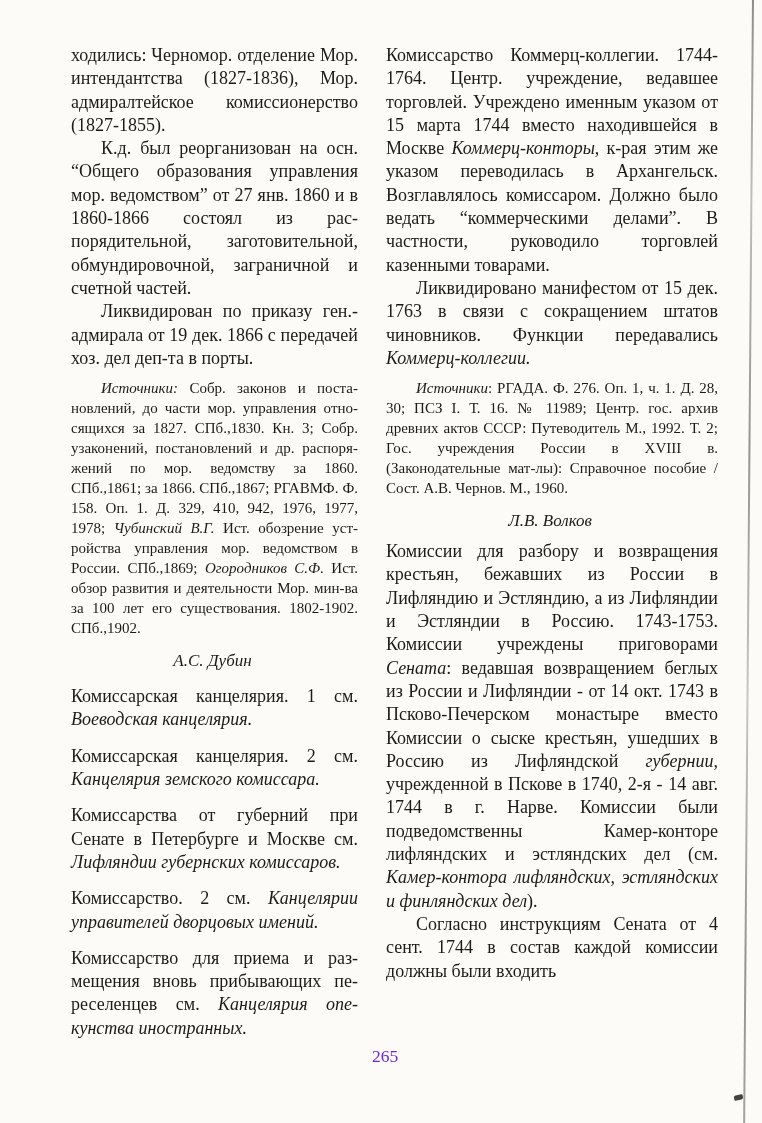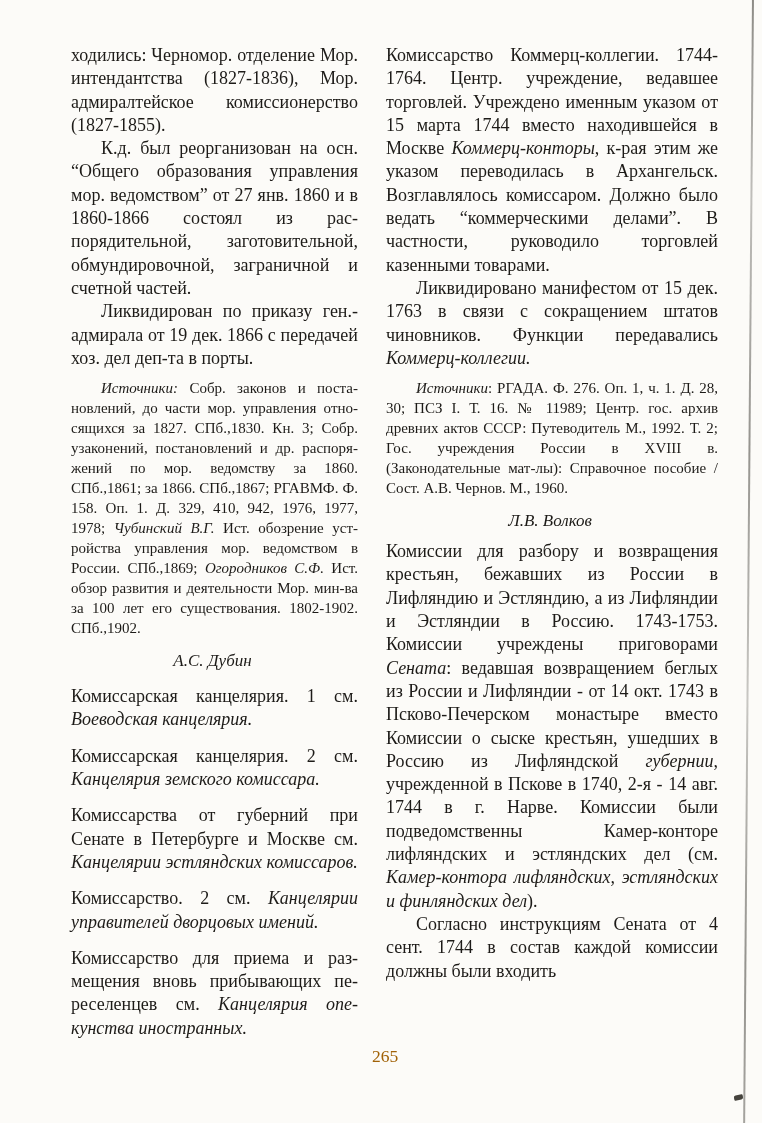--- a/index.html
+++ b/index.html
@@ -58,21 +58,21 @@
   .seg-b { font-weight: normal; }
   .seg-i { font-style: italic; }
 
   .page-number {
     position: absolute;
     left: 60px;
     width: 650px;
     top: 1046px;
     text-align: center;
     font-size: 17.5px;
-    color: #a16207;
+    color: #6d28d9;
   }
   .scan-edge-line {
     position: absolute;
     left: 752px;
     top: -4px;
     width: 1.6px;
     height: 1135px;
     background: linear-gradient(to bottom,
       rgba(80,78,72,0.65) 0%,
       rgba(80,78,72,0.35) 18%,
@@ -99,21 +99,21 @@
 
 <div class="page">
   <div class="col col-left" id="col-left">
       <p class="p-main"><span>ходились: Черномор. отделение Мор. интендантства (1827-1836), Мор. адмиралтейское комиссио­нерство (1827-1855).</span></p>
       <p class="p-main indent"><span>К.д. был реорганизован на осн. “Общего образования управ­ления мор. ведомством” от 27 янв. 1860 и в 1860-1866 состоял из рас­порядительной, заготовительной, обмундировочной, заграничной и счетной частей.</span></p>
       <p class="p-main indent"><span>Ликвидирован по приказу ген.-адмирала от 19 дек. 1866 с пе­редачей хоз. дел деп-та в порты.</span></p>
       <p class="p-source"><span class="seg-i">Источники: </span><span>Собр. законов и поста­новлений, до части мор. управления отно­сящихся за 1827. СПб.,1830. Кн. 3; Собр. узаконений, постановлений и др. распоря­жений по мор. ведомству за 1860. СПб.,1861; за 1866. СПб.,1867; РГАВМФ. Ф. 158. Оп. 1. Д. 329, 410, 942, 1976, 1977, 1978; </span><span class="seg-i">Чубинский В.Г.</span><span> Ист. обозрение уст­ройства управления мор. ведомством в России. СПб.,1869; </span><span class="seg-i">Огородников С.Ф.</span><span> Ист. обзор развития и деятельности Мор. мин-ва за 100 лет его существования. 1802-1902. СПб.,1902.</span></p>
       <p class="p-sig"><span>А.С. Дубин</span></p>
       <p class="p-entry"><span class="seg-b">Комиссарская канцелярия. 1</span><span> см. </span><span class="seg-i">Воеводская канцелярия.</span></p>
       <p class="p-entry"><span class="seg-b">Комиссарская канцелярия. 2</span><span> см. </span><span class="seg-i">Канцелярия земского комиссара.</span></p>
-      <p class="p-entry"><span class="seg-b">Комиссарства от губерний при Сенате в Петербурге и Москве</span><span> см. </span><span class="seg-i">Канцелярии эстляндских ко­миссаров.</span></p>
+      <p class="p-entry"><span class="seg-b">Комиссарства от губерний при Сенате в Петербурге и Москве</span><span> см. </span><span class="seg-i">Лифляндии губернских ко­миссаров.</span></p>
       <p class="p-entry"><span class="seg-b">Комиссарство. 2</span><span> см. </span><span class="seg-i">Канцелярии управителей дворцовых имений.</span></p>
       <p class="p-entry"><span class="seg-b">Комиссарство для приема и раз­мещения вновь прибывающих пе­реселенцев</span><span> см. </span><span class="seg-i">Канцелярия опе­кунства иностранных.</span></p>
     </div>
   <div class="col col-right" id="col-right">
       <p class="p-entry" style="margin-top: 0px;"><span class="seg-b">Комиссарство Коммерц-коллегии</span><span>. 1744-1764. Центр. учреждение, ве­давшее торговлей. Учреждено именным указом от 15 марта 1744 вместо находившейся в Москве </span><span class="seg-i">Коммерц-конторы</span><span>, к-рая этим же указом переводилась в Архан­гельск. Возглавлялось комисса­ром. Должно было ведать “ком­мерческими делами”. В частности, руководило торговлей казенными товарами.</span></p>
       <p class="p-main indent"><span>Ликвидировано манифестом от 15 дек. 1763 в связи с сокраще­нием штатов чиновников. Функ­ции передавались </span><span class="seg-i">Коммерц-кол­легии.</span></p>
       <p class="p-source"><span class="seg-i">Источники</span><span>: РГАДА. Ф. 276. Оп. 1, ч. 1. Д. 28, 30; ПСЗ I. Т. 16. № 11989; Центр. гос. архив древних актов СССР: Путево­дитель М., 1992. Т. 2; Гос. учреждения России в XVIII в. (Законодательные мат-лы): Справочное пособие / Сост. А.В. Чернов. М., 1960.</span></p>
       <p class="p-sig"><span>Л.В. Волков</span></p>
       <p class="p-entry after-sig"><span class="seg-b">Комиссии для разбору и возвра­щения крестьян, бежавших из России в Лифляндию и Эстлян­дию, а из Лифляндии и Эстляндии в Россию</span><span>. 1743-1753. Комиссии учреждены приговорами </span><span class="seg-i">Сената</span><span>: ведавшая возвращением беглых из России и Лифляндии - от 14 окт. 1743 в Псково-Печерском монастыре вместо Комиссии о сыске крестьян, ушедших в Рос­сию из Лифляндской </span><span class="seg-i">губернии</span><span>, учрежденной в Пскове в 1740, 2-я - 14 авг. 1744 в г. Нарве. Ко­миссии были подведомственны Камер-конторе лифляндских и эстляндских дел (см. </span><span class="seg-i">Камер-кон­тора лифляндских, эстляндских и финляндских дел</span><span>).</span></p>
       <p class="p-main indent"><span>Согласно инструкциям Сена­та от 4 сент. 1744 в состав каждой комиссии должны были входить</span></p>

